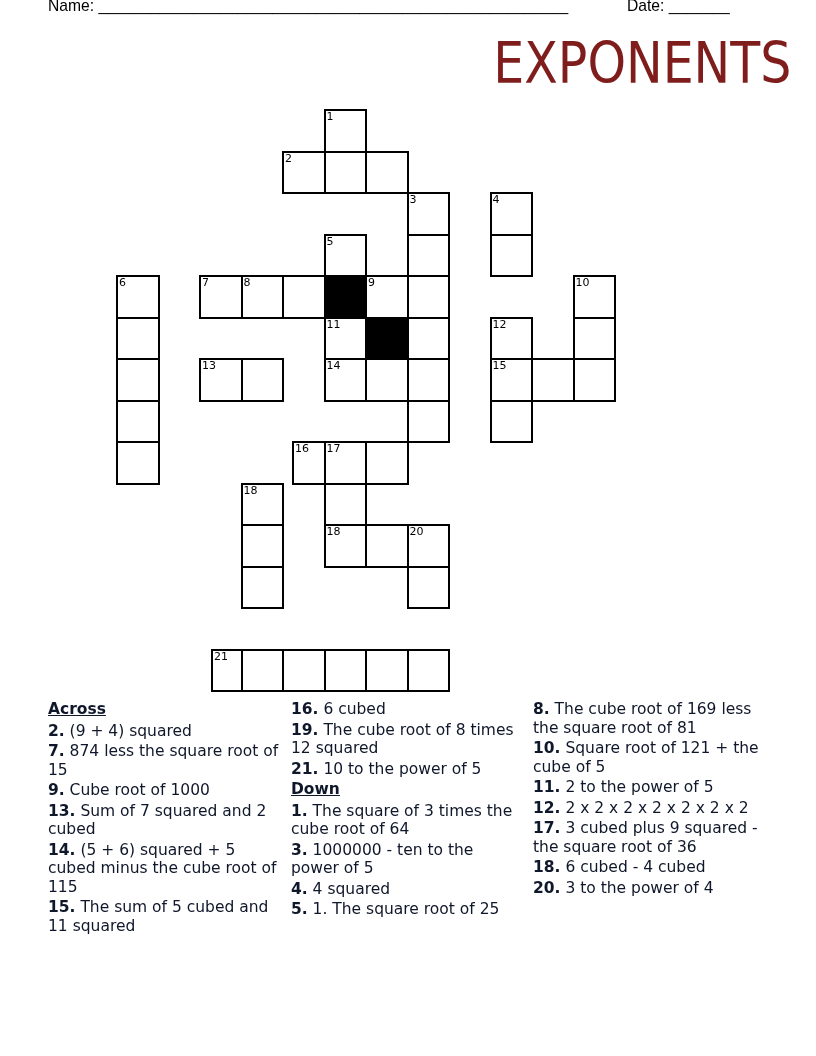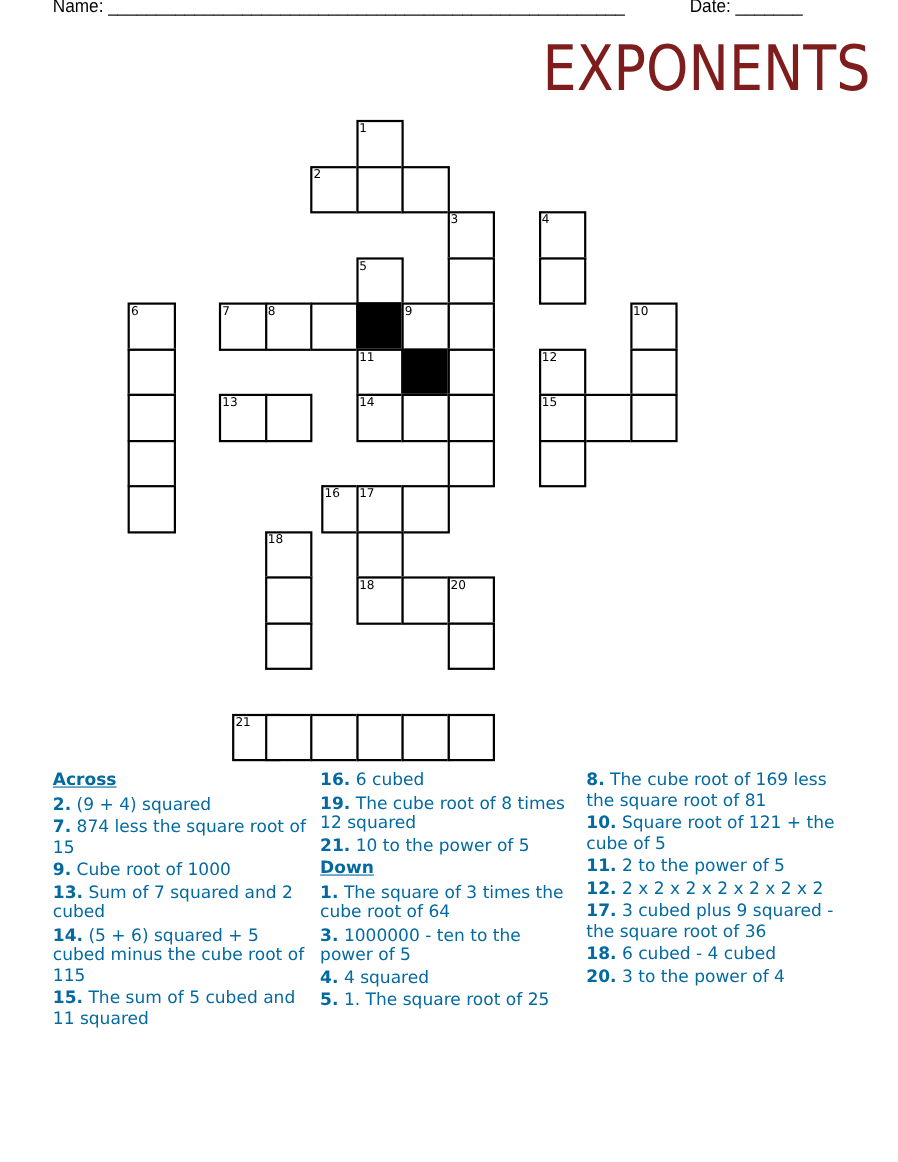--- a/index.html
+++ b/index.html
@@ -11,21 +11,21 @@
   .hdr-date { left: 627px; }
 
   .title { position: absolute; left: 0; width: 816px; top: 31px; text-align: right; font-family: "DejaVu Sans", sans-serif; font-size: 57px; line-height: 64px; color: #7f1d1d; }
   .title span { display: inline-block; transform: scaleX(0.86); }
 
   .grid { position: absolute; left: 0; top: 0; width: 816px; height: 700px; }
   .cell { position: absolute; width: 41.5px; height: 41.5px; box-sizing: border-box; border: 2px solid #000; background: #fff; margin-left: -1px; margin-top: -1px; width: 43.5px; height: 43.5px; }
   .cell.black { background: #000; }
   .cell .num { position: absolute; left: 1px; top: 0px; font-family: "DejaVu Sans", sans-serif; font-size: 11px; line-height: 12px; color: #000; }
 
-  .clues { position: absolute; top: 700px; font-family: "DejaVu Sans", sans-serif; font-size: 15.5px; line-height: 18.5px; color: #0369a1; }
+  .clues { position: absolute; top: 700px; font-family: "DejaVu Sans", sans-serif; font-size: 15.5px; line-height: 18.5px; color: #0f172a; }
   .col1 { left: 48px; width: 235px; }
   .col2 { left: 291px; width: 235px; }
   .col3 { left: 533px; width: 240px; }
   .heading { font-weight: bold; text-decoration: underline; margin-bottom: 3px; }
   .clue { margin-bottom: 2px; }
   .clue .n { font-weight: bold; }
 </style>
 </head>
 <body>
 

